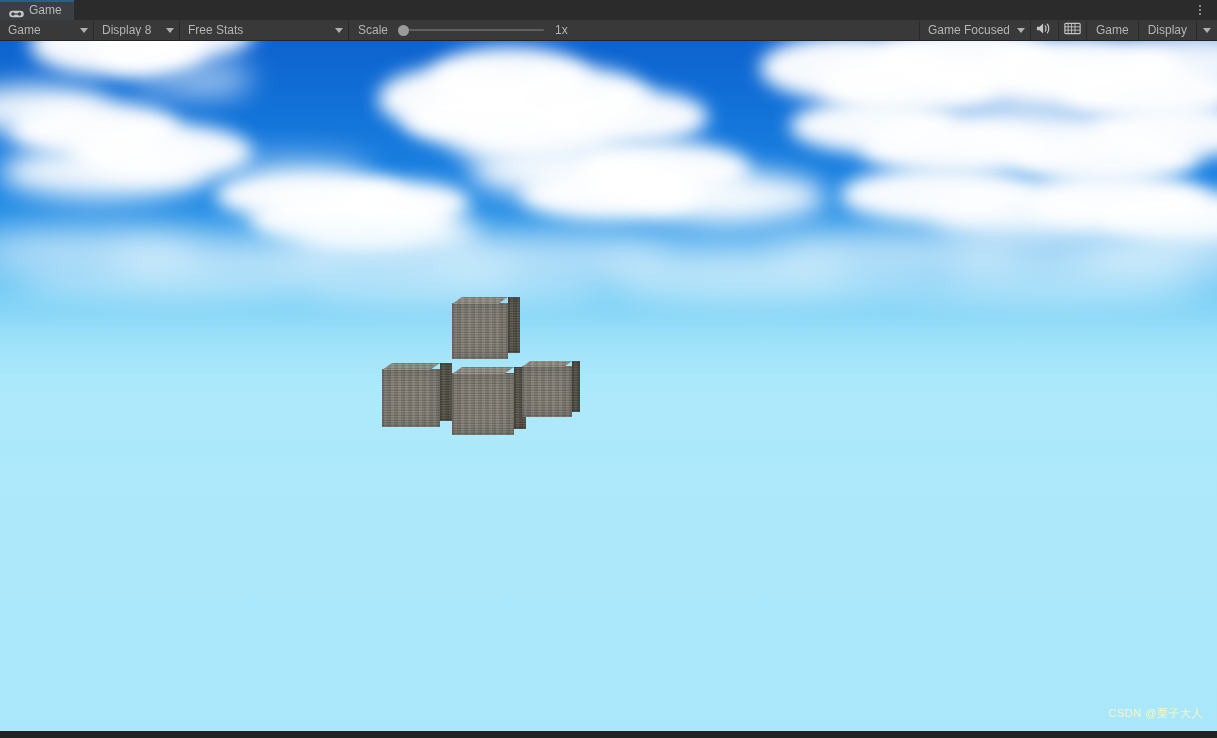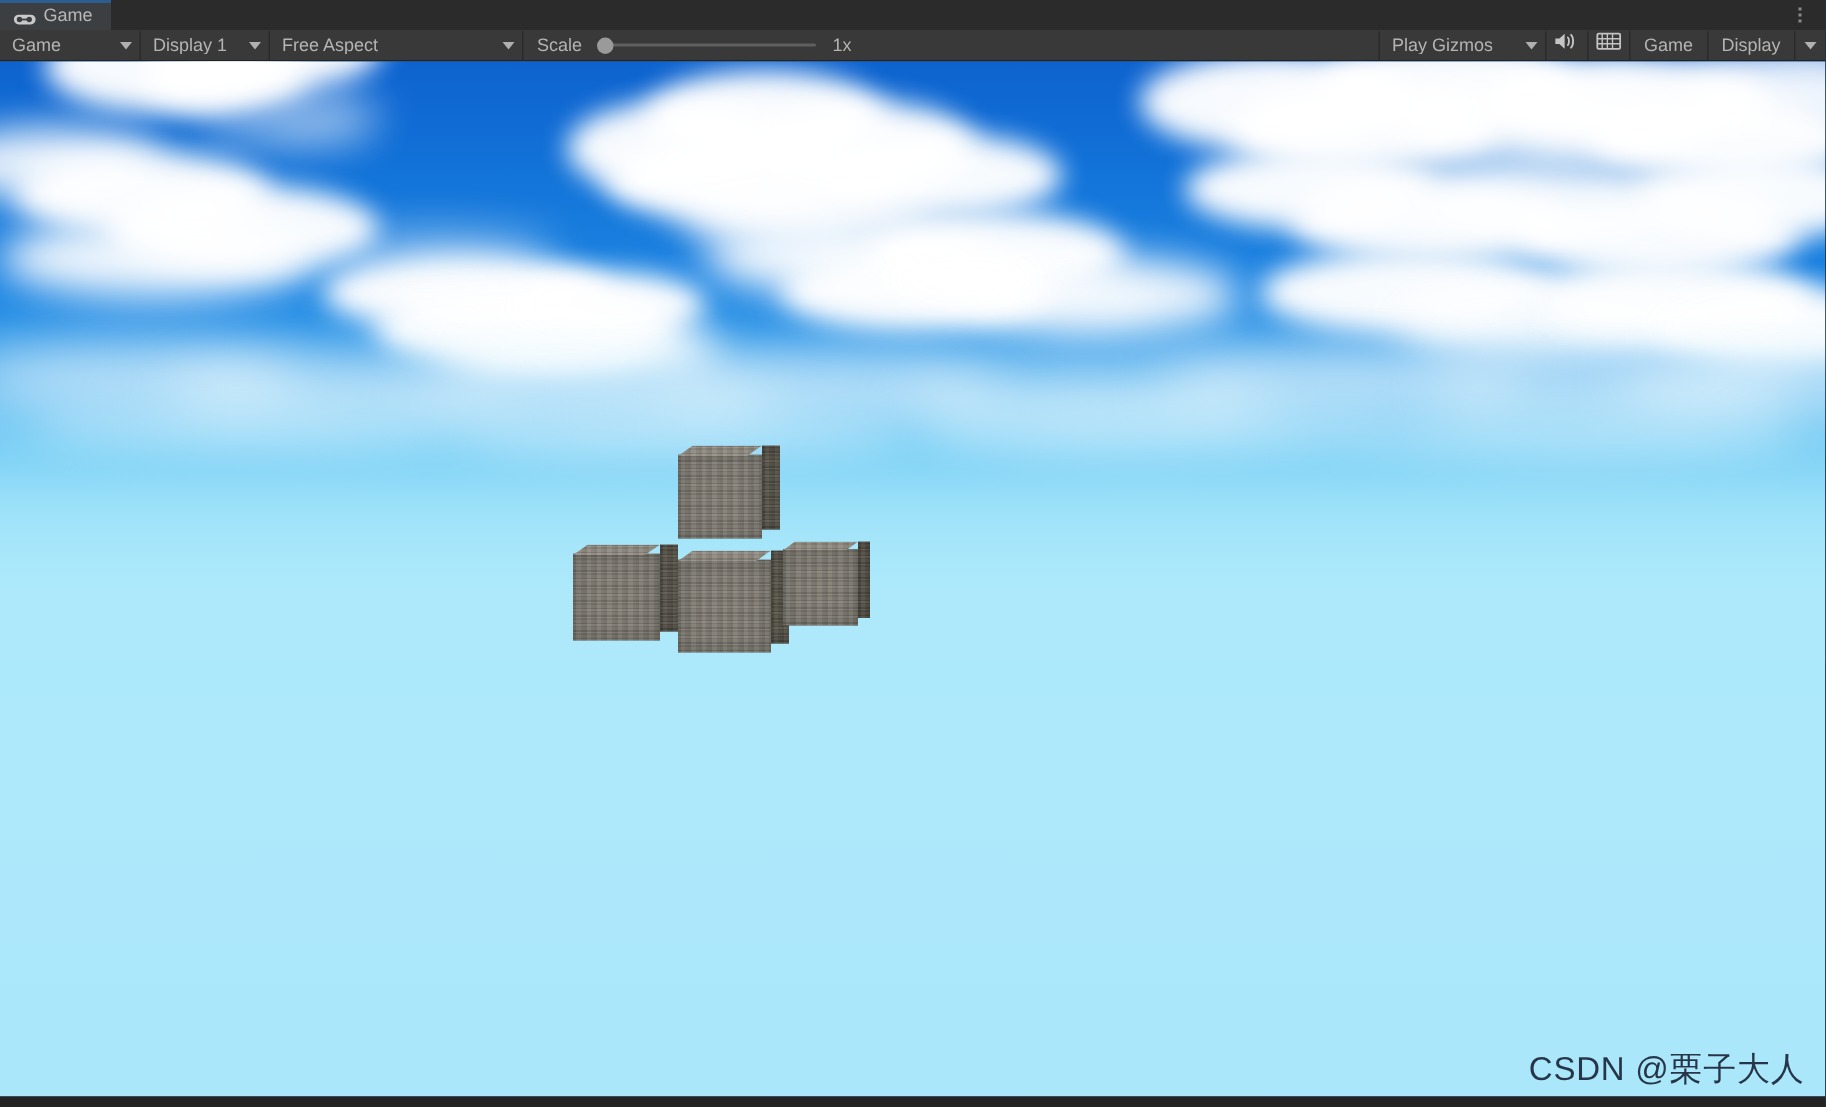--- a/index.html
+++ b/index.html
@@ -283,22 +283,22 @@
   }
   .face.top {
     background-color: #8d887e;
   }
 
   
   .watermark {
     position: absolute;
     right: 14px;
     bottom: 8px;
-    color: #0f172a;
-    font-size: 22px;
+    color: #fef9c3;
+    font-size: 11px;
     line-height: 20px;
     letter-spacing: .5px;
     white-space: nowrap;
     opacity: .85;
   }
 </style>
 </head>
 <body>
 
 <div id="app">
@@ -325,45 +325,45 @@
 
   <div class="toolbar">
 
     <div class="tb-dropdown dd-game">
       <span class="lbl">Game</span>
       <span class="caret"></span>
     </div>
     <div class="tb-sep"></div>
 
     <div class="tb-dropdown dd-display">
-      <span class="lbl">Display 1</span>
+      <span class="lbl">Display 8</span>
       <span class="caret"></span>
     </div>
     <div class="tb-sep"></div>
 
     <div class="tb-dropdown dd-aspect">
-      <span class="lbl">Free Aspect</span>
+      <span class="lbl">Free Stats</span>
       <span class="caret"></span>
     </div>
     <div class="tb-sep"></div>
 
     <div class="scale-group">
       <span class="scale-label">Scale</span>
       <div class="slider">
         <div class="slider-track"></div>
         <div class="slider-knob"></div>
       </div>
       <span class="scale-value">1x</span>
     </div>
 
     <div class="tb-spacer"></div>
 
     <div class="tb-sep"></div>
     <div class="tb-dropdown dd-play">
-      <span class="lbl">Play Gizmos</span>
+      <span class="lbl">Game Focused</span>
       <span class="caret"></span>
     </div>
     <div class="tb-sep"></div>
 
     <div class="tb-iconbtn">
       <span>
         <svg viewBox="0 0 18 14" width="16" height="13" xmlns="http://www.w3.org/2000/svg">
           <path d="M1 5h3l4-3.6v11.2L4 9H1z" fill="#c4c4c4"></path>
           <path d="M10.4 4.1c1.1.9 1.1 4.9 0 5.8" stroke="#c4c4c4" stroke-width="1.4" fill="none" stroke-linecap="round"></path>
           <path d="M12.8 2.2c2 1.8 2 7.8 0 9.6" stroke="#c4c4c4" stroke-width="1.4" fill="none" stroke-linecap="round"></path>

